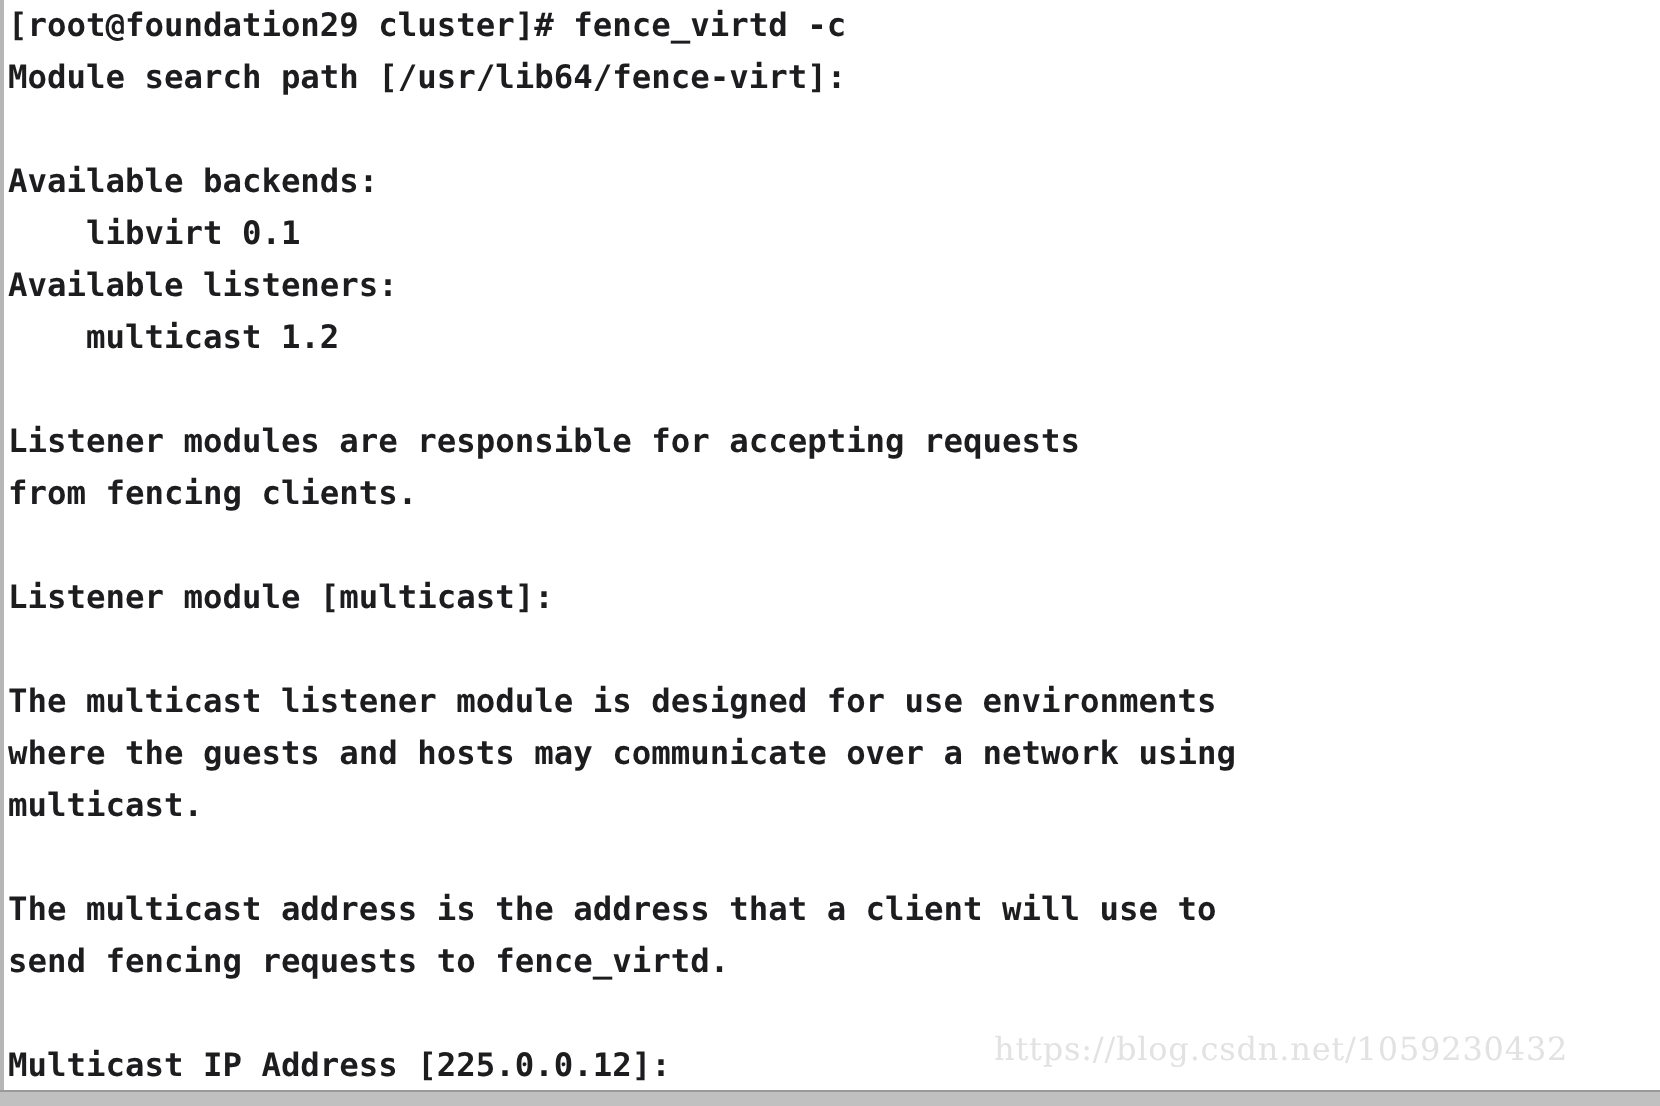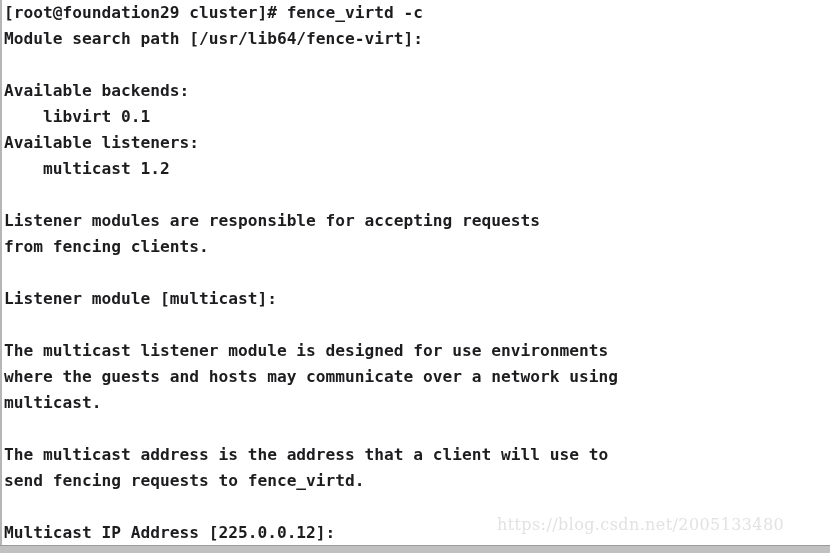--- a/index.html
+++ b/index.html
@@ -71,17 +71,17 @@
 </style>
 </head>
 <body>
 
 <div id="terminal-window">
 
   <div id="terminal-left-border"></div>
 
   <pre id="terminal-output"><span class="term-line">[root@foundation29 cluster]# fence_virtd -c</span><span class="term-line">Module search path [/usr/lib64/fence-virt]:</span><span class="term-line"></span><span class="term-line">Available backends:</span><span class="term-line">    libvirt 0.1</span><span class="term-line">Available listeners:</span><span class="term-line">    multicast 1.2</span><span class="term-line"></span><span class="term-line">Listener modules are responsible for accepting requests</span><span class="term-line">from fencing clients.</span><span class="term-line"></span><span class="term-line">Listener module [multicast]:</span><span class="term-line"></span><span class="term-line">The multicast listener module is designed for use environments</span><span class="term-line">where the guests and hosts may communicate over a network using</span><span class="term-line">multicast.</span><span class="term-line"></span><span class="term-line">The multicast address is the address that a client will use to</span><span class="term-line">send fencing requests to fence_virtd.</span><span class="term-line"></span><span class="term-line">Multicast IP Address [225.0.0.12]:</span><span class="term-line"></span></pre>
 
-  <div id="watermark">https://blog.csdn.net/2005133480</div>
+  <div id="watermark">https://blog.csdn.net/1059230432</div>
 
   <div id="terminal-bottom-bar"></div>
 
 </div>
 
 </body></html>

